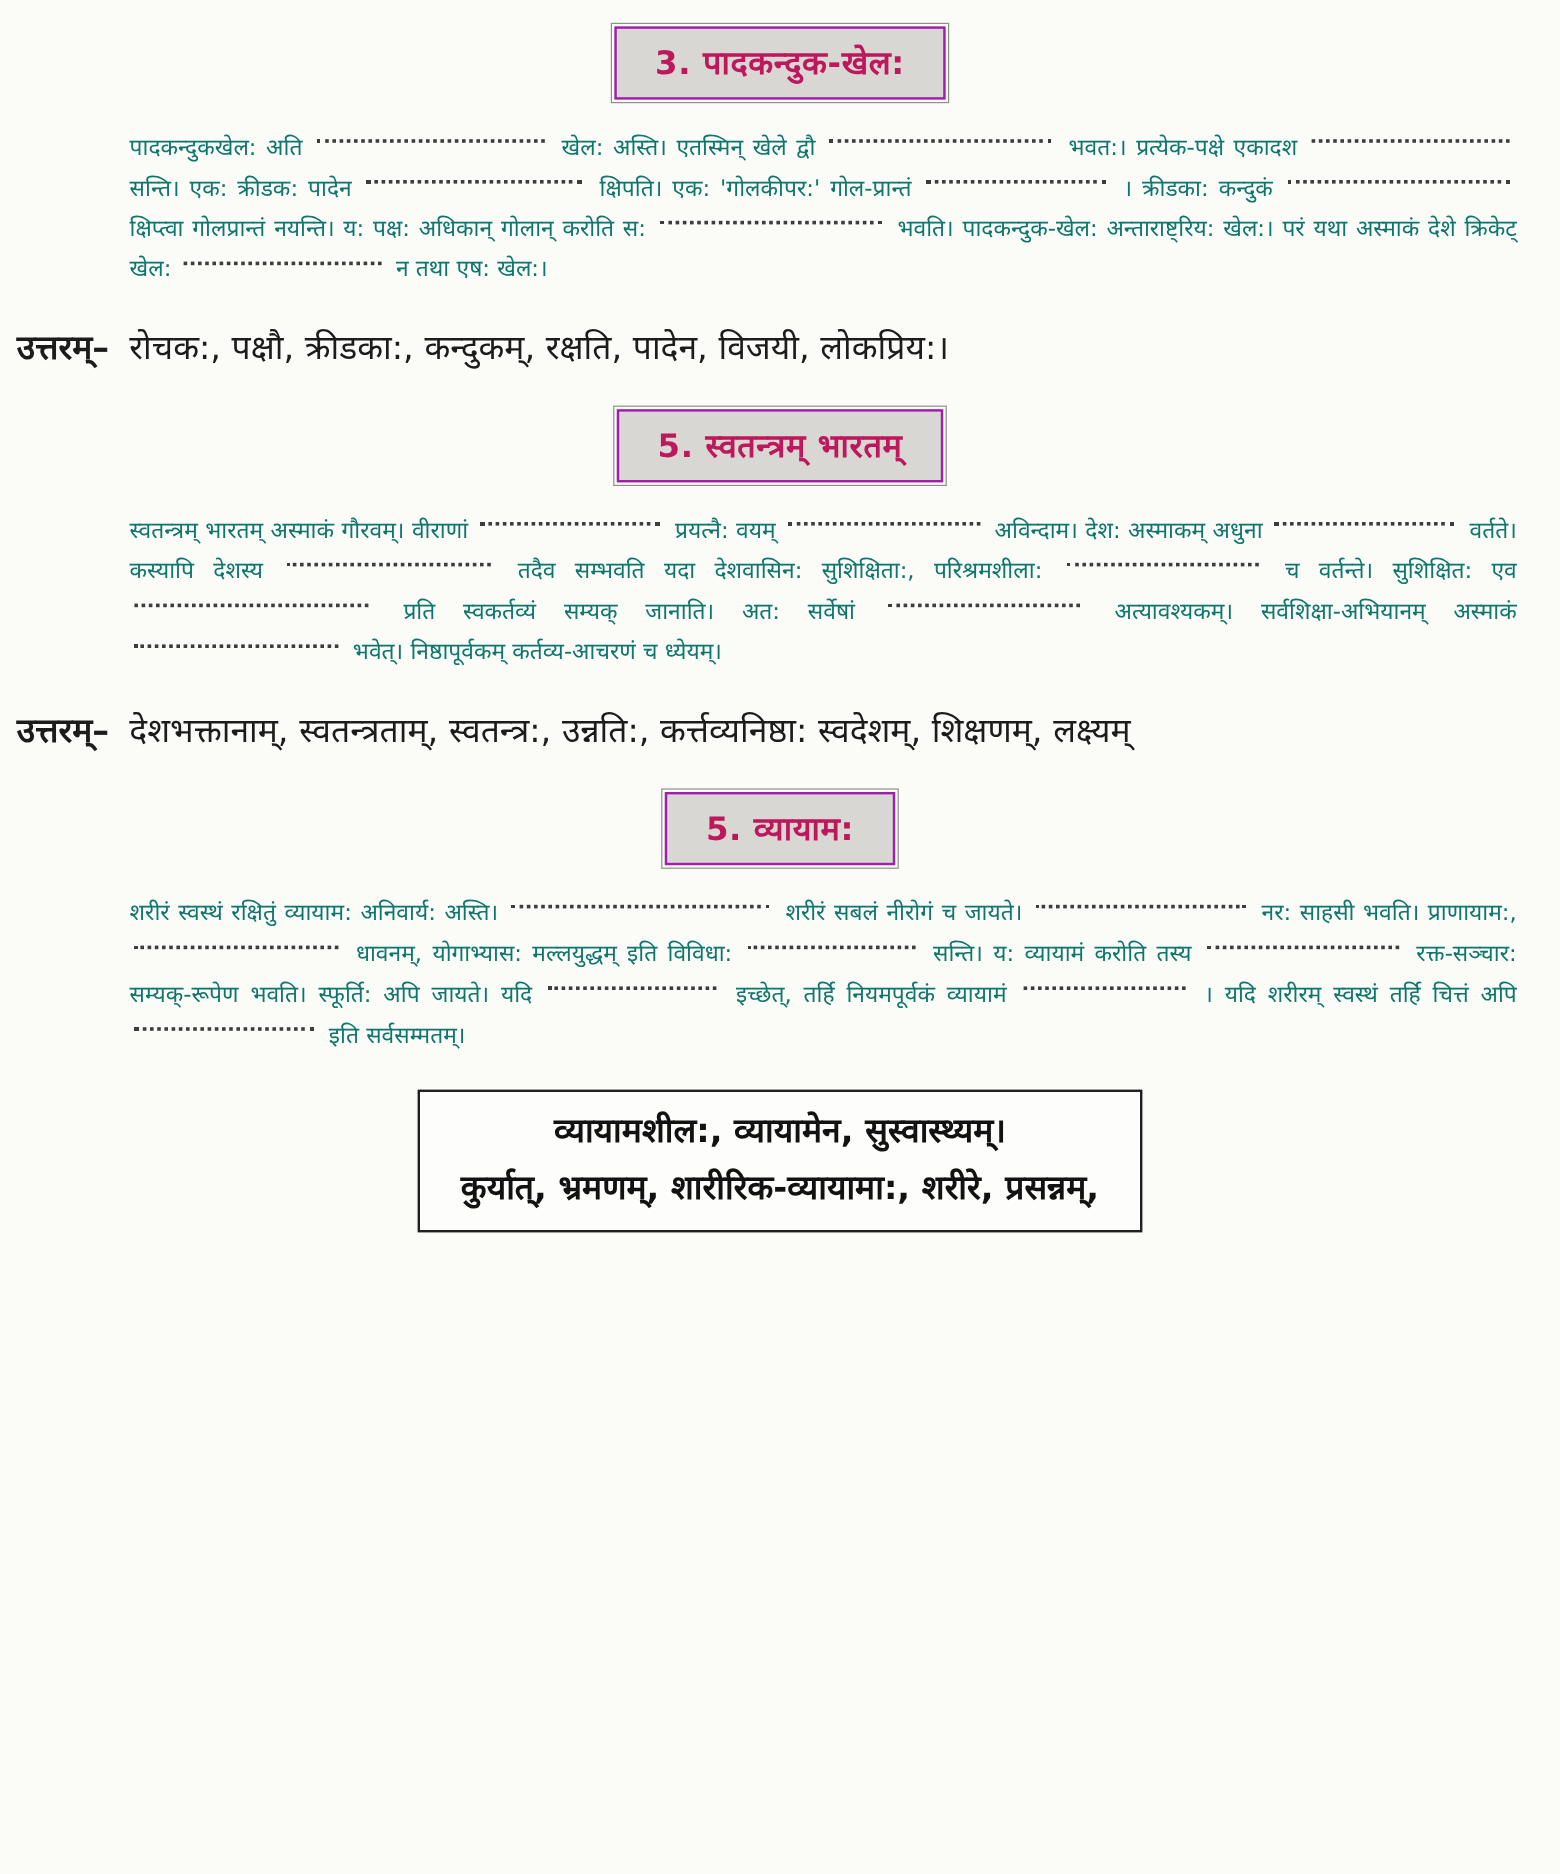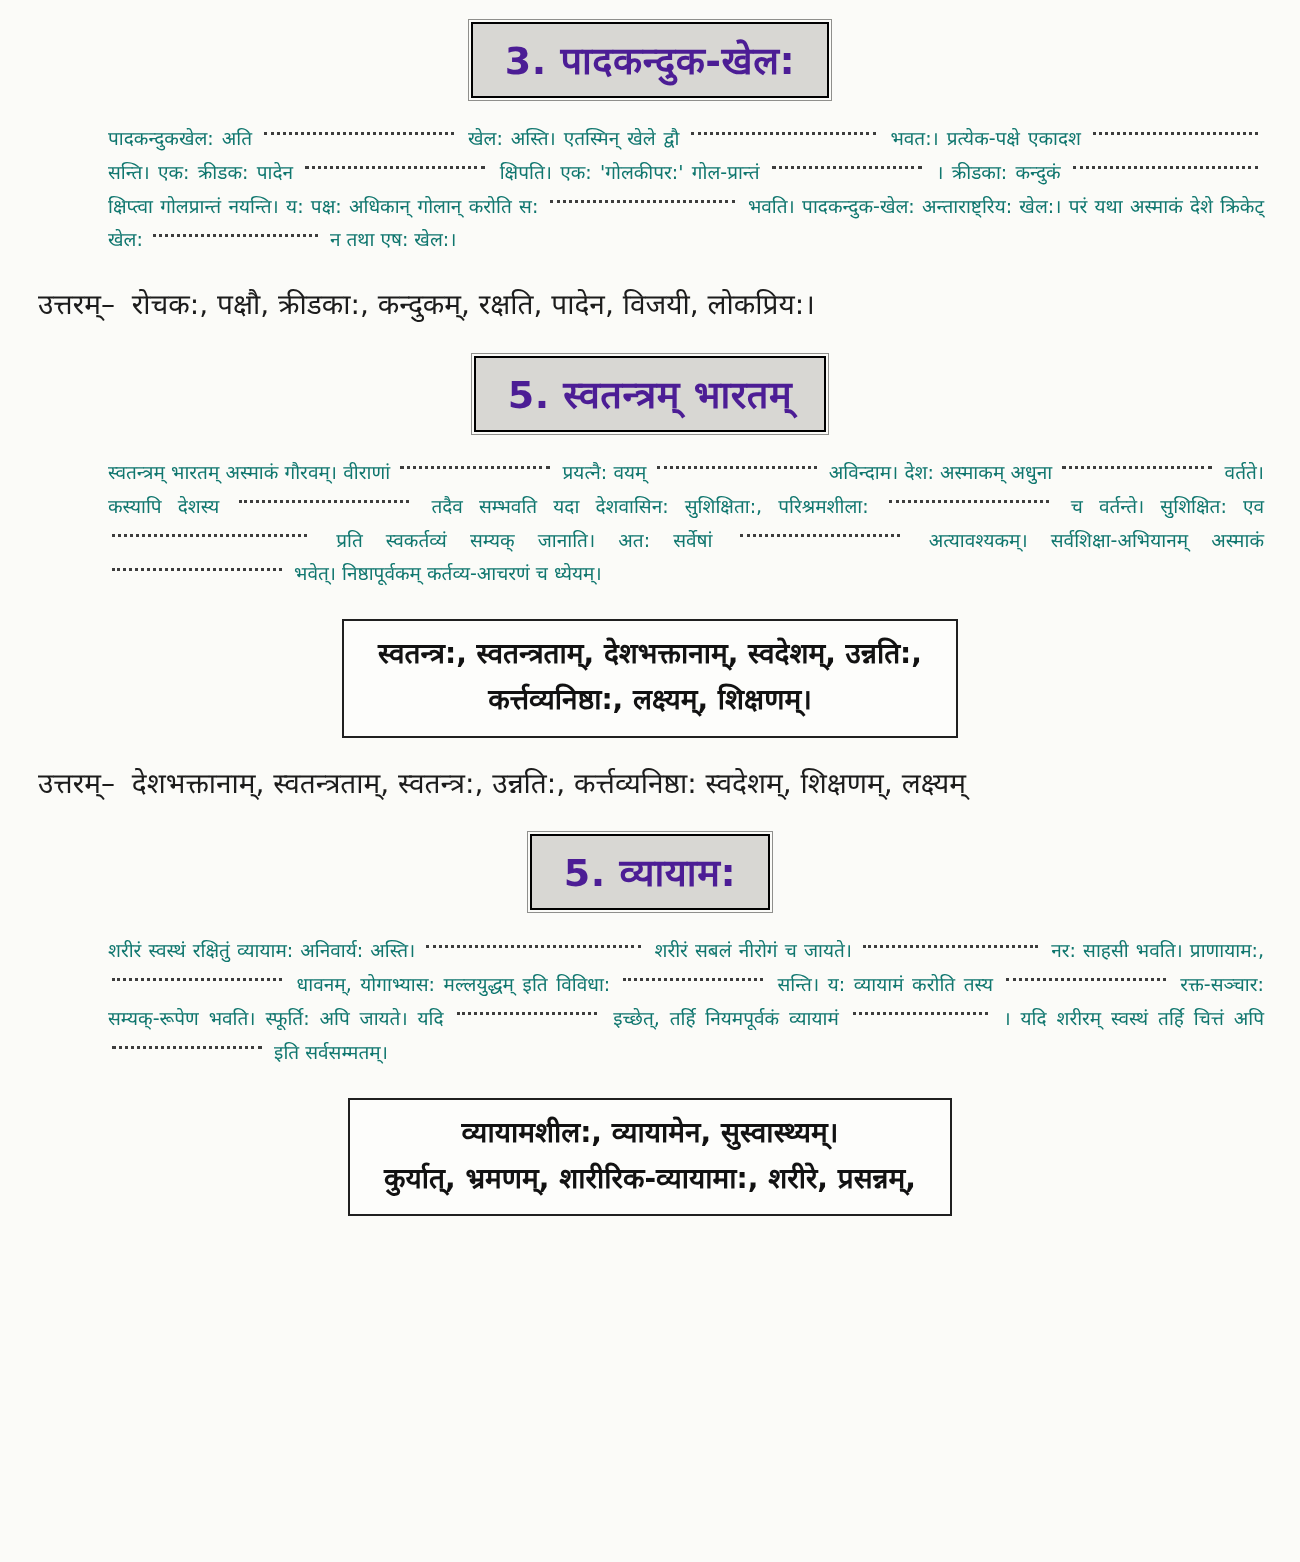--- a/index.html
+++ b/index.html
@@ -14,29 +14,29 @@
     color: #1c1c1c;
     padding: 8px 0 20px 0;
   }
 
   .exercise { margin-bottom: 10px; }
 
   
   .title-wrap { text-align: center; margin: 14px 0 18px; }
   .title-box {
     display: inline-block;
-    font-size: 38px;
+    font-size: 27px;
     font-weight: 700;
     background: #d8d7d3;
-    border: 2px solid #000000;
+    border: 2px solid #a21caf;
     outline: 1px solid #8f8f8c;
     outline-offset: 2px;
     padding: 9px 32px 11px;
     letter-spacing: 0.5px;
-    color: #4c1d95;
+    color: #be185d;
   }
 
   
   .para {
     font-size: 19px;
     line-height: 1.78;
     text-align: justify;
     margin: 24px 36px 26px 108px;
     font-weight: 500;
     color: #0f766e;
@@ -66,21 +66,21 @@
   }
   .bank-line { display: block; }
 
   
   .answer {
     font-size: 28px;
     line-height: 1.6;
     margin: 0 24px 28px 14px;
     text-align: left;
   }
-  .ans-label { font-weight: 400; margin-right: 8px; margin-left: 24px; }
+  .ans-label { font-weight: 700; margin-right: 8px; }
   .ans-text { font-weight: 500; }
 </style>
 </head>
 <body>
 
 <section class="exercise">
   <div class="title-wrap">
     <h2 class="title-box">3. पादकन्दुक-खेल:</h2>
   </div>
   <p class="para"><span class="seg">पादकन्दुकखेल: अति </span><span class="blank" style="width: 190px;"></span> <span class="seg">खेल: अस्ति। एतस्मिन् खेले द्वौ </span><span class="blank" style="width: 185px;"></span> <span class="seg">भवत:। प्रत्येक-पक्षे एकादश </span><span class="blank" style="width: 165px;"></span> <span class="seg">सन्ति। एक: क्रीडक: पादेन </span><span class="blank" style="width: 180px;"></span> <span class="seg">क्षिपति। एक: 'गोलकीपर:' गोल-प्रान्तं </span><span class="blank" style="width: 150px;"></span> <span class="seg">। क्रीडका: कन्दुकं </span><span class="blank" style="width: 185px;"></span> <span class="seg">क्षिप्त्वा गोलप्रान्तं नयन्ति। य: पक्ष: अधिकान् गोलान् करोति स: </span><span class="blank" style="width: 185px;"></span> <span class="seg">भवति। पादकन्दुक-खेल: अन्ताराष्ट्रिय: खेल:। परं यथा अस्माकं देशे क्रिकेट् खेल: </span><span class="blank" style="width: 165px;"></span> <span class="seg">न तथा एष: खेल:। </span></p>
@@ -88,26 +88,20 @@
     <span class="ans-label">उत्तरम्–</span>
     <span class="ans-text">रोचक:, पक्षौ, क्रीडका:, कन्दुकम्, रक्षति, पादेन, विजयी, लोकप्रिय:।</span>
   </p>
 </section>
 
 <section class="exercise">
   <div class="title-wrap">
     <h2 class="title-box">5. स्वतन्त्रम् भारतम्</h2>
   </div>
   <p class="para"><span class="seg">स्वतन्त्रम् भारतम् अस्माकं गौरवम्। वीराणां </span><span class="blank" style="width: 150px;"></span> <span class="seg">प्रयत्नै: वयम् </span><span class="blank" style="width: 160px;"></span> <span class="seg">अविन्दाम। देश: अस्माकम् अधुना </span><span class="blank" style="width: 150px;"></span> <span class="seg">वर्तते। कस्यापि देशस्य </span><span class="blank" style="width: 170px;"></span> <span class="seg">तदैव सम्भवति यदा देशवासिन: सुशिक्षिता:, परिश्रमशीला: </span><span class="blank" style="width: 160px;"></span> <span class="seg">च वर्तन्ते। सुशिक्षित: एव </span><span class="blank" style="width: 195px;"></span> <span class="seg">प्रति स्वकर्तव्यं सम्यक् जानाति। अत: सर्वेषां </span><span class="blank" style="width: 160px;"></span> <span class="seg">अत्यावश्यकम्। सर्वशिक्षा-अभियानम् अस्माकं </span><span class="blank" style="width: 170px;"></span> <span class="seg">भवेत्। निष्ठापूर्वकम् कर्तव्य-आचरणं च ध्येयम्। </span></p>
-  <div class="bank-wrap">
-    <div class="bank">
-      <span class="bank-line">स्वतन्त्र:, स्वतन्त्रताम्, देशभक्तानाम्, स्वदेशम्, उन्नति:,</span>
-      <span class="bank-line">कर्त्तव्यनिष्ठा:, लक्ष्यम्, शिक्षणम्।</span>
-    </div>
-  </div>
   <p class="answer">
     <span class="ans-label">उत्तरम्–</span>
     <span class="ans-text">देशभक्तानाम्, स्वतन्त्रताम्, स्वतन्त्र:, उन्नति:, कर्त्तव्यनिष्ठा: स्वदेशम्, शिक्षणम्, लक्ष्यम्</span>
   </p>
 </section>
 
 <section class="exercise">
   <div class="title-wrap">
     <h2 class="title-box">5. व्यायाम:</h2>
   </div>

